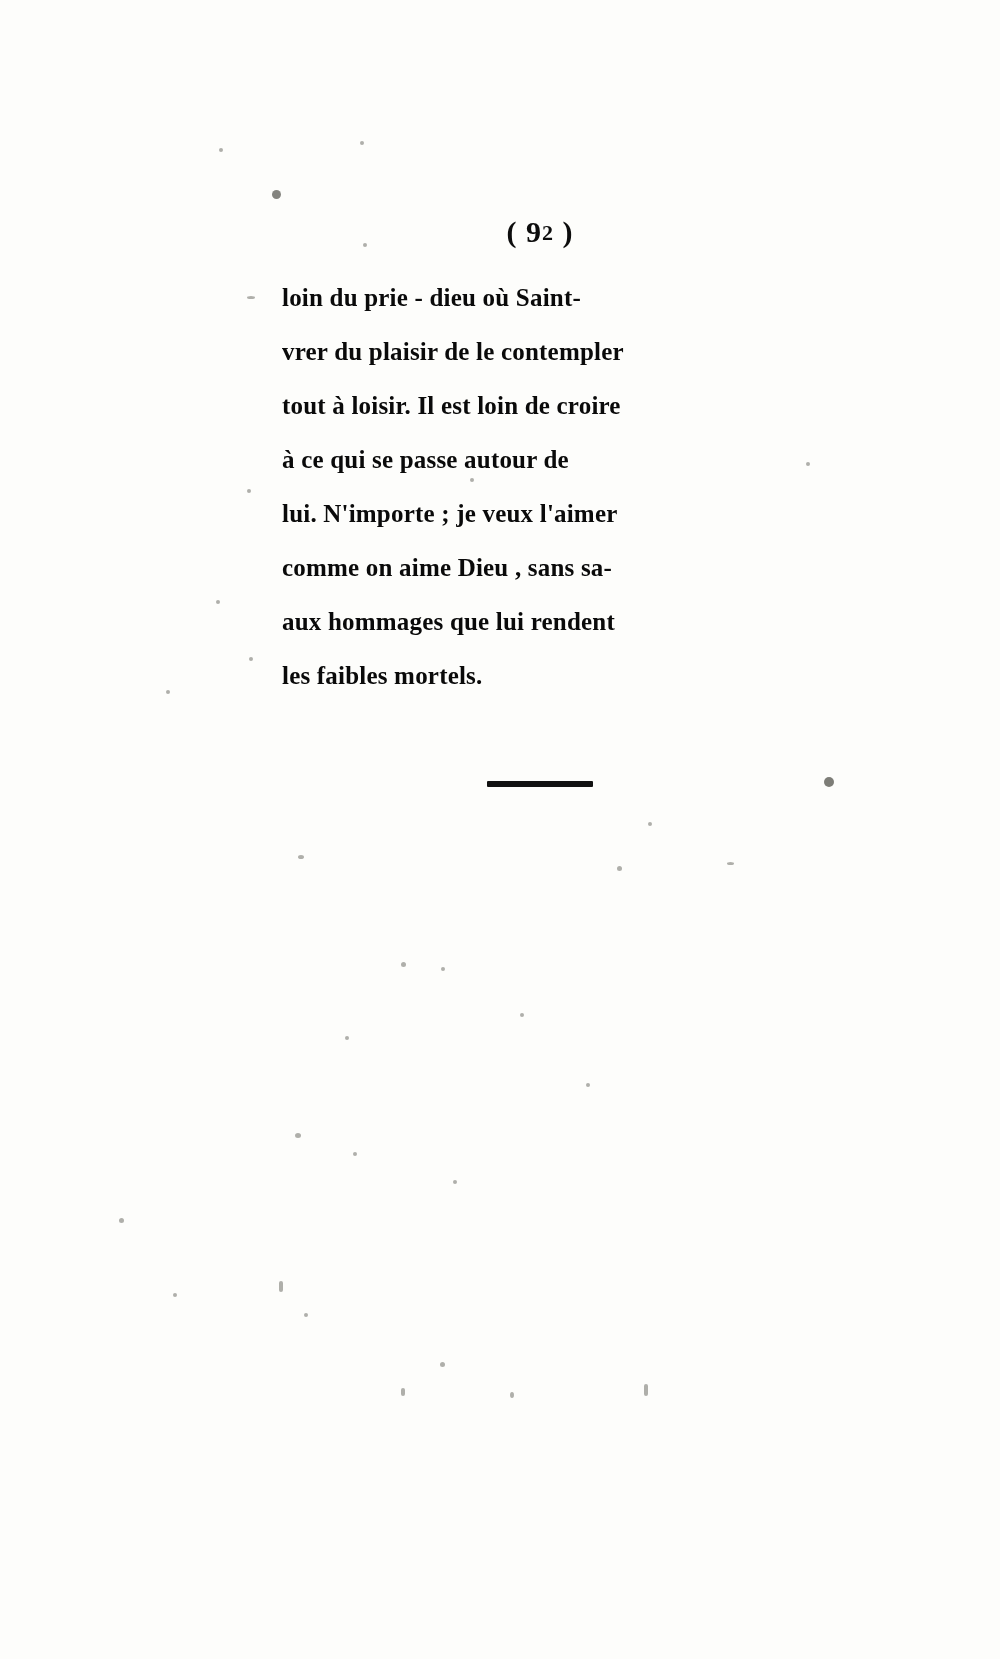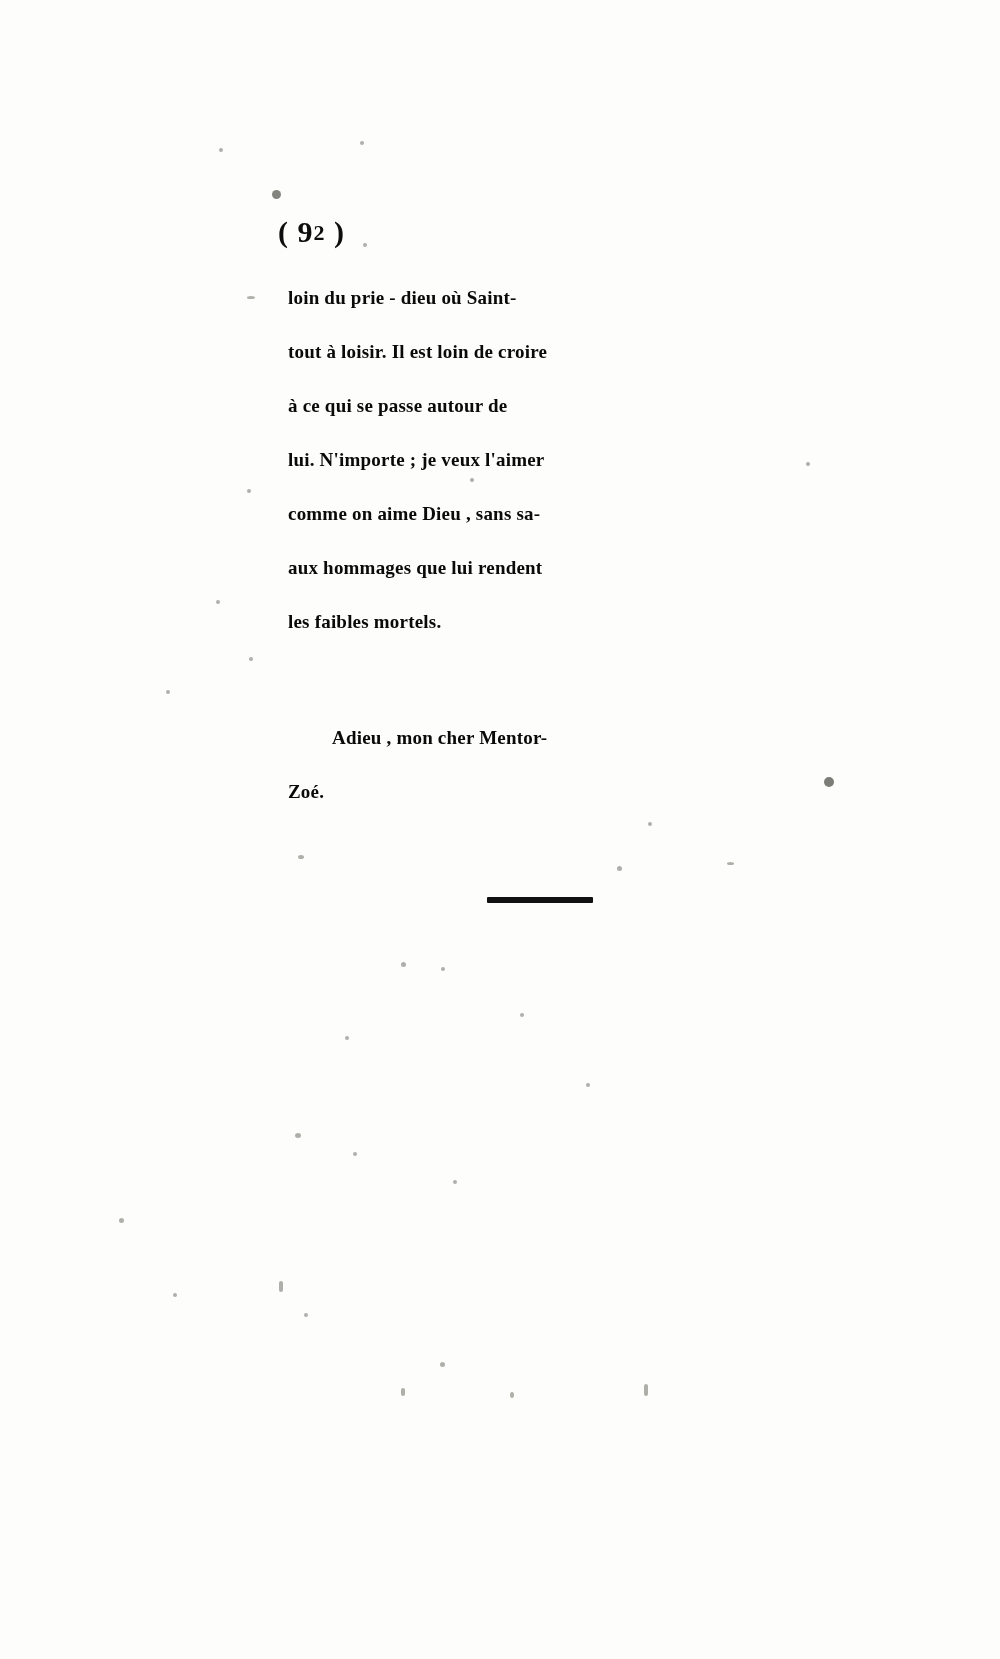--- a/index.html
+++ b/index.html
@@ -31,40 +31,41 @@
   }
 
   #text-block {
     position: absolute;
     left: 278px;
     top: 215px;
     width: 524px;
   }
 
   .page-number {
+    text-align: center;
     font-size: 30px;
     font-weight: 700;
     letter-spacing: 1px;
     color: #0d0d0d;
     margin-bottom: 22px;
     font-family: "Liberation Serif", serif;
   }
   .page-number .sup {
     font-size: 22px;
     vertical-align: 2px;
   }
 
   .body-para {
-    font-size: 19px;
+    font-size: 25px;
     line-height: 54px;
     color: #0a0a0a;
     font-weight: 600;
     text-align: justify;
     letter-spacing: 0.2px;
-    margin: 10px;
+    margin: 4px;
   }
   .body-para .line {
     display: block;
     white-space: nowrap;
   }
 
   .closing {
     margin-top: 62px;
   }
   .closing .line {
@@ -124,29 +125,26 @@
   <div id="text-block">
 
     <div class="page-number">
       <span>(</span>
       <span>9</span><span class="sup">2</span>
       <span>)</span>
     </div>
 
     <p class="body-para">
       <span class="line">loin du prie - dieu où Saint-</span>
+      <span class="line">vrer du plaisir de le contempler</span>
       <span class="line">tout à loisir. Il est loin de croire</span>
       <span class="line">à ce qui se passe autour de</span>
       <span class="line">lui. N'importe ; je veux l'aimer</span>
       <span class="line">comme on aime Dieu , sans sa-</span>
       <span class="line">aux hommages que lui rendent</span>
       <span class="line">les faibles mortels.</span>
     </p>
 
-    <p class="body-para closing">
-      <span class="line indent">Adieu , mon cher Mentor-</span>
-      <span class="line">Zoé.</span>
-    </p>
 
     <div class="rule"></div>
 
   </div>
 </div>
 
 </body></html>

